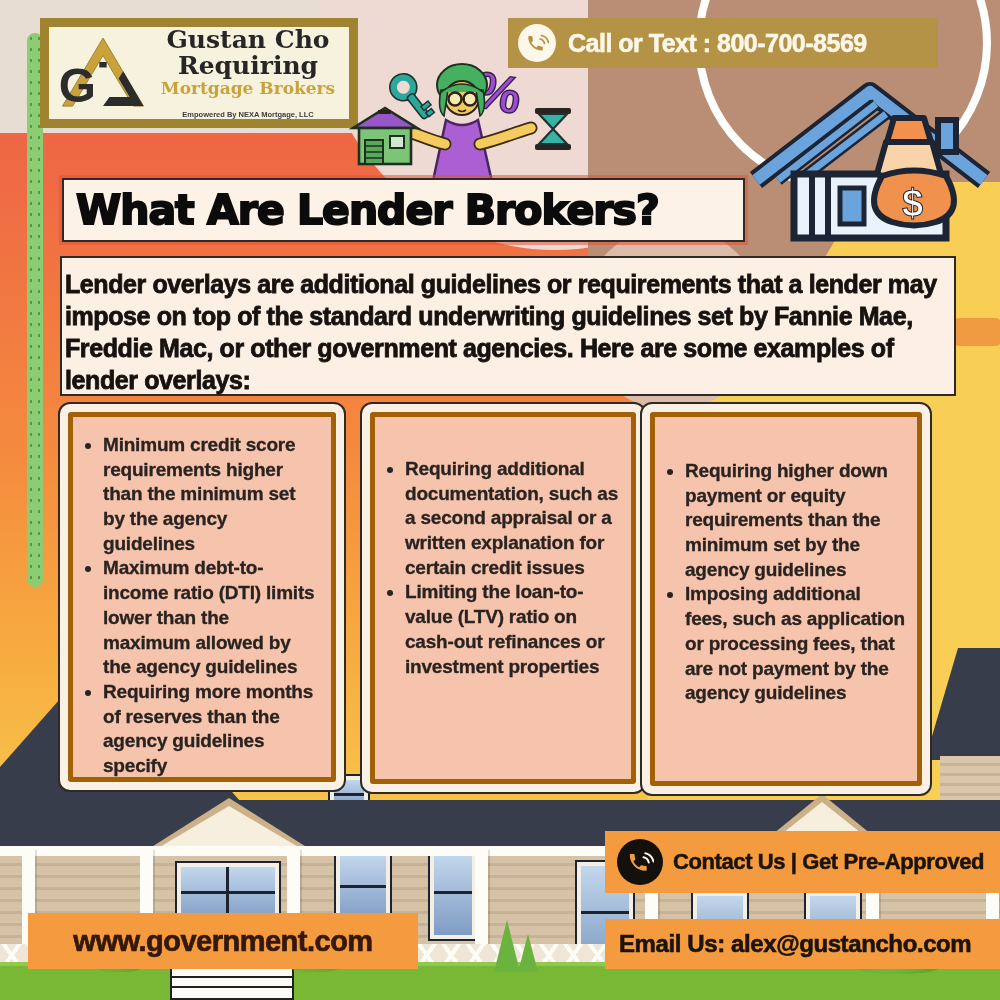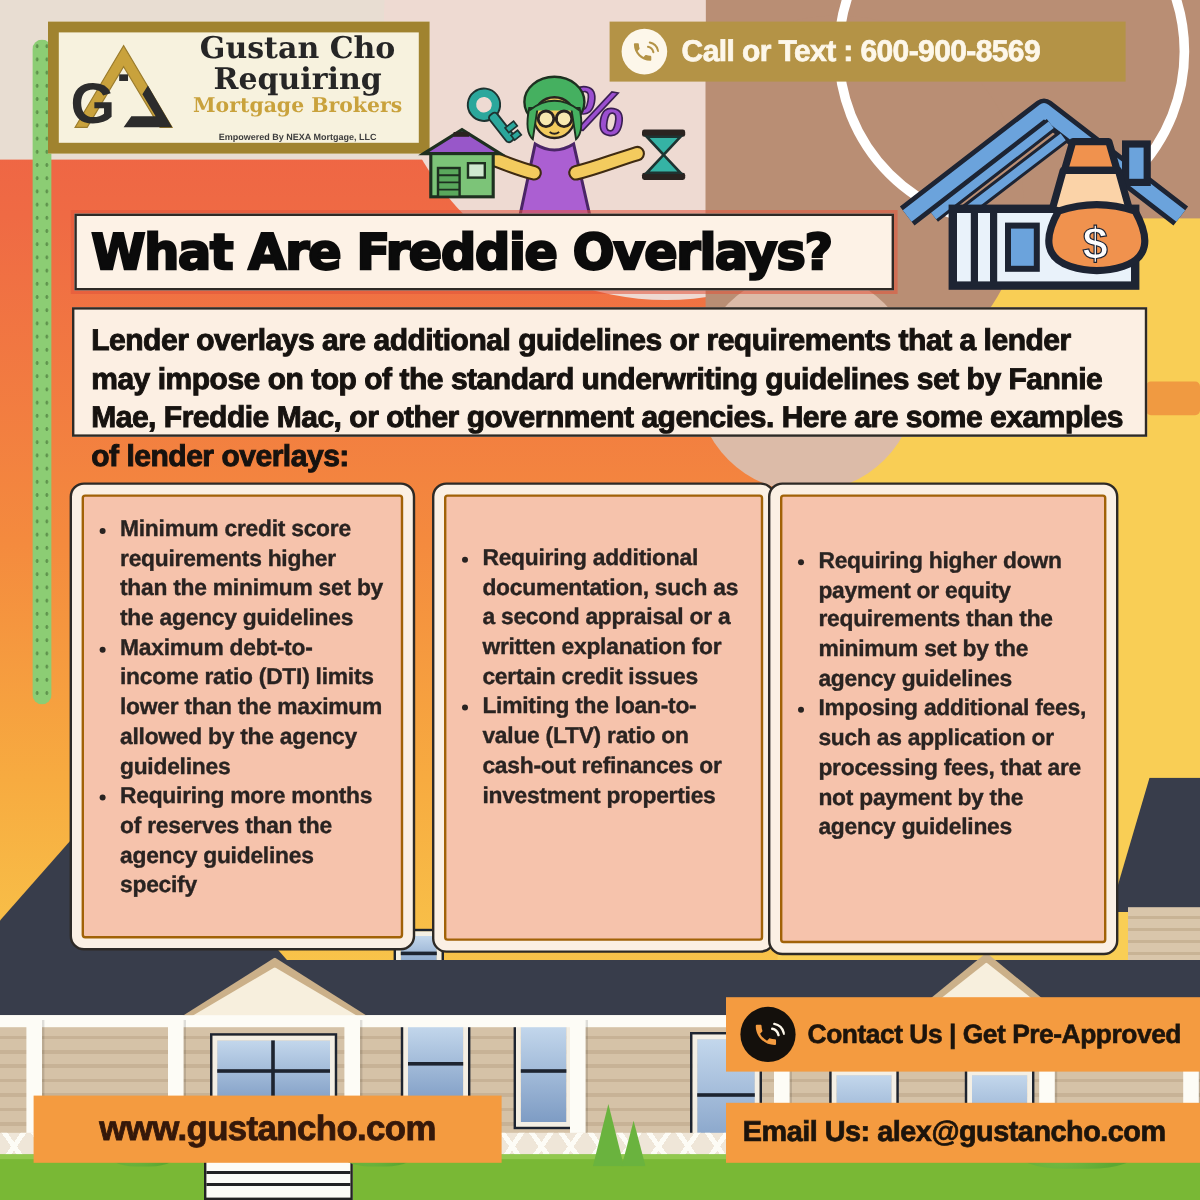--- a/index.html
+++ b/index.html
@@ -60,28 +60,28 @@
     gap:12px;padding-left:10px;box-sizing:border-box;z-index:5;}
   .call-banner .txt{color:#fdf7ea;font-size:25px;font-weight:bold;-webkit-text-stroke:.6px #fdf7ea;letter-spacing:-.5px;}
   .icon-circle{border-radius:50%;display:flex;align-items:center;justify-content:center;flex:0 0 auto;}
 
   
   .title-box{left:62px;top:178px;width:683px;height:64px;background:#fdf2e6;border:2px solid #2e2a26;
     box-sizing:border-box;display:flex;align-items:center;padding-left:12px;z-index:6;
     box-shadow:0 0 0 3px rgba(226,84,58,.55);}
   .title-text{font-family:"DejaVu Sans",sans-serif;font-weight:800;font-size:41px;color:#0b0b0b;
     -webkit-text-stroke:2px #0b0b0b;letter-spacing:-1px;white-space:nowrap;}
-  .intro-box{left:60px;top:256px;width:896px;height:108px;background:#fcefe3;border:2px solid #2e2a26;
-    box-sizing:border-box;padding:10px 14px;z-index:6;}
+  .intro-box{left:60px;top:256px;width:896px;height:140px;background:#fcefe3;border:2px solid #2e2a26;
+    box-sizing:border-box;padding:10px 3px;z-index:6;}
   .intro-text{font-size:25px;font-weight:700;color:#16120f;-webkit-text-stroke:.8px #16120f;
     line-height:1.28;letter-spacing:-.4px;}
 
   
   .card{background:#fbf0e4;border:2px solid #2e2a26;border-radius:12px;box-sizing:border-box;padding:8px;z-index:6;}
-  .card-inner{width:100%;height:100%;background:#f6c3ac;border:2px solid #a16207;border-radius:3px;
+  .card-inner{width:100%;height:100%;background:#f6c3ac;border:5px solid #a16207;border-radius:3px;
     box-sizing:border-box;overflow:hidden;}
   .card ul{margin:0;padding:0 10px 0 30px;}
   .card li{font-size:19px;font-weight:700;color:#292321;-webkit-text-stroke:.3px #292321;
     line-height:1.3;letter-spacing:-.2px;}
   .c1{left:58px;top:402px;width:288px;height:390px;}
   .c2{left:360px;top:402px;width:286px;height:392px;}
   .c3{left:640px;top:402px;width:292px;height:394px;}
   .pt1 ul{padding-top:16px;} .pt2 ul{padding-top:40px;} .pt3 ul{padding-top:42px;}
 
   
@@ -164,21 +164,21 @@
     </div>
   </div>
 
   <div class="abs call-banner">
     <div class="icon-circle" style="width:38px;height:38px;background:#fdf7ea;">
       <svg width="24" height="24" viewBox="0 0 48 48">
         <path d="M33.6 30.8c-2.2 0-4.4-.4-6.4-1.1-.6-.2-1.3 0-1.8.4l-2.8 2.8c-4.2-2.2-7.7-5.6-9.9-9.9l2.8-2.8c.5-.5.6-1.2.4-1.8-.7-2-1.1-4.2-1.1-6.4 0-1-.8-1.8-1.8-1.8H8.3c-1 0-1.8.8-1.8 1.8 0 15 12.2 27.2 27.2 27.2 1 0 1.8-.8 1.8-1.8v-4.8c0-1-.8-1.8-1.8-1.8z" fill="#b49346"></path>
         <path d="M30 16 q7 1 9 9 M33 9 q11 2 14 14" stroke="#b49346" stroke-width="3.4" fill="none" stroke-linecap="round"></path>
       </svg>
     </div>
-    <span class="txt">Call or Text : 600-900-8569</span>
+    <span class="txt">Call or Text : 800-700-8569</span>
   </div>
 
   <svg class="abs illu" style="left:345px;top:52px;" width="235" height="143" viewBox="0 0 235 143">
 
     <g transform="rotate(-38 62 40)">
       <circle cx="62" cy="34" r="10" fill="none" stroke="#2ba79c" stroke-width="7"></circle>
       <circle cx="62" cy="34" r="13.5" fill="none" stroke="#1e3331" stroke-width="1.6"></circle>
       <rect x="58" y="44" width="8" height="28" rx="3" fill="#2ba79c" stroke="#1e3331" stroke-width="1.6"></rect>
       <rect x="64" y="60" width="9" height="5" fill="#2ba79c" stroke="#1e3331" stroke-width="1.4"></rect>
       <rect x="64" y="68" width="7" height="5" fill="#2ba79c" stroke="#1e3331" stroke-width="1.4"></rect>
@@ -229,21 +229,21 @@
     <rect x="98" y="112" width="24" height="36" fill="#6ba3dc" stroke="#1d2433" stroke-width="5"></rect>
     <g>
       <path d="M152 42 h30 l7 24 h-44 Z" fill="#f0924e" stroke="#1d2433" stroke-width="6" stroke-linejoin="round"></path>
       <path d="M144 66 h46 l9 32 q-32 13 -64 0 Z" fill="#fbd3a8" stroke="#1d2433" stroke-width="6" stroke-linejoin="round"></path>
       <path d="M140 100 q-20 36 10 46 q22 7 44 0 q30 -10 10 -46 q-32 -11 -64 0 Z" fill="#f0924e" stroke="#1d2433" stroke-width="6" stroke-linejoin="round"></path>
       <text x="160" y="140" font-size="38" font-weight="bold" fill="#fdfdfd" stroke="#1d2433" stroke-width="1">$</text>
     </g>
   </svg>
 
   <div class="abs title-box">
-    <span class="title-text">What Are Freddie Overlays?</span>
+    <span class="title-text">What Are Lender Brokers?</span>
   </div>
 
   <div class="abs intro-box">
     <div class="intro-text">Lender overlays are additional guidelines or requirements that a lender may impose on top of the standard underwriting guidelines set by Fannie Mae, Freddie Mac, or other government agencies. Here are some examples of lender overlays:</div>
   </div>
 
   <div class="abs card c1">
     <div class="card-inner pt1">
         <ul>
           <li>Minimum credit score requirements higher than the minimum set by the agency guidelines</li>
@@ -263,21 +263,21 @@
   <div class="abs card c3">
     <div class="card-inner pt3">
         <ul>
           <li>Requiring higher down payment or equity requirements than the minimum set by the agency guidelines</li>
           <li>Imposing additional fees, such as application or processing fees, that are not payment by the agency guidelines</li>
         </ul>
       </div>
   </div>
 
   <div class="abs www-banner">
-    <span class="txt">www.gustancho.com</span>
+    <span class="txt">www.government.com</span>
   </div>
 
   <div class="abs contact-banner">
     <div class="icon-circle" style="width:46px;height:46px;background:#14100c;">
       <svg width="28" height="28" viewBox="0 0 48 48">
         <path d="M33.6 30.8c-2.2 0-4.4-.4-6.4-1.1-.6-.2-1.3 0-1.8.4l-2.8 2.8c-4.2-2.2-7.7-5.6-9.9-9.9l2.8-2.8c.5-.5.6-1.2.4-1.8-.7-2-1.1-4.2-1.1-6.4 0-1-.8-1.8-1.8-1.8H8.3c-1 0-1.8.8-1.8 1.8 0 15 12.2 27.2 27.2 27.2 1 0 1.8-.8 1.8-1.8v-4.8c0-1-.8-1.8-1.8-1.8z" fill="#f49b40"></path>
         <path d="M30 16 q7 1 9 9 M33 9 q11 2 14 14" stroke="#fdf7ea" stroke-width="3.4" fill="none" stroke-linecap="round"></path>
       </svg>
     </div>
     <span class="txt">Contact Us | Get Pre-Approved</span>

